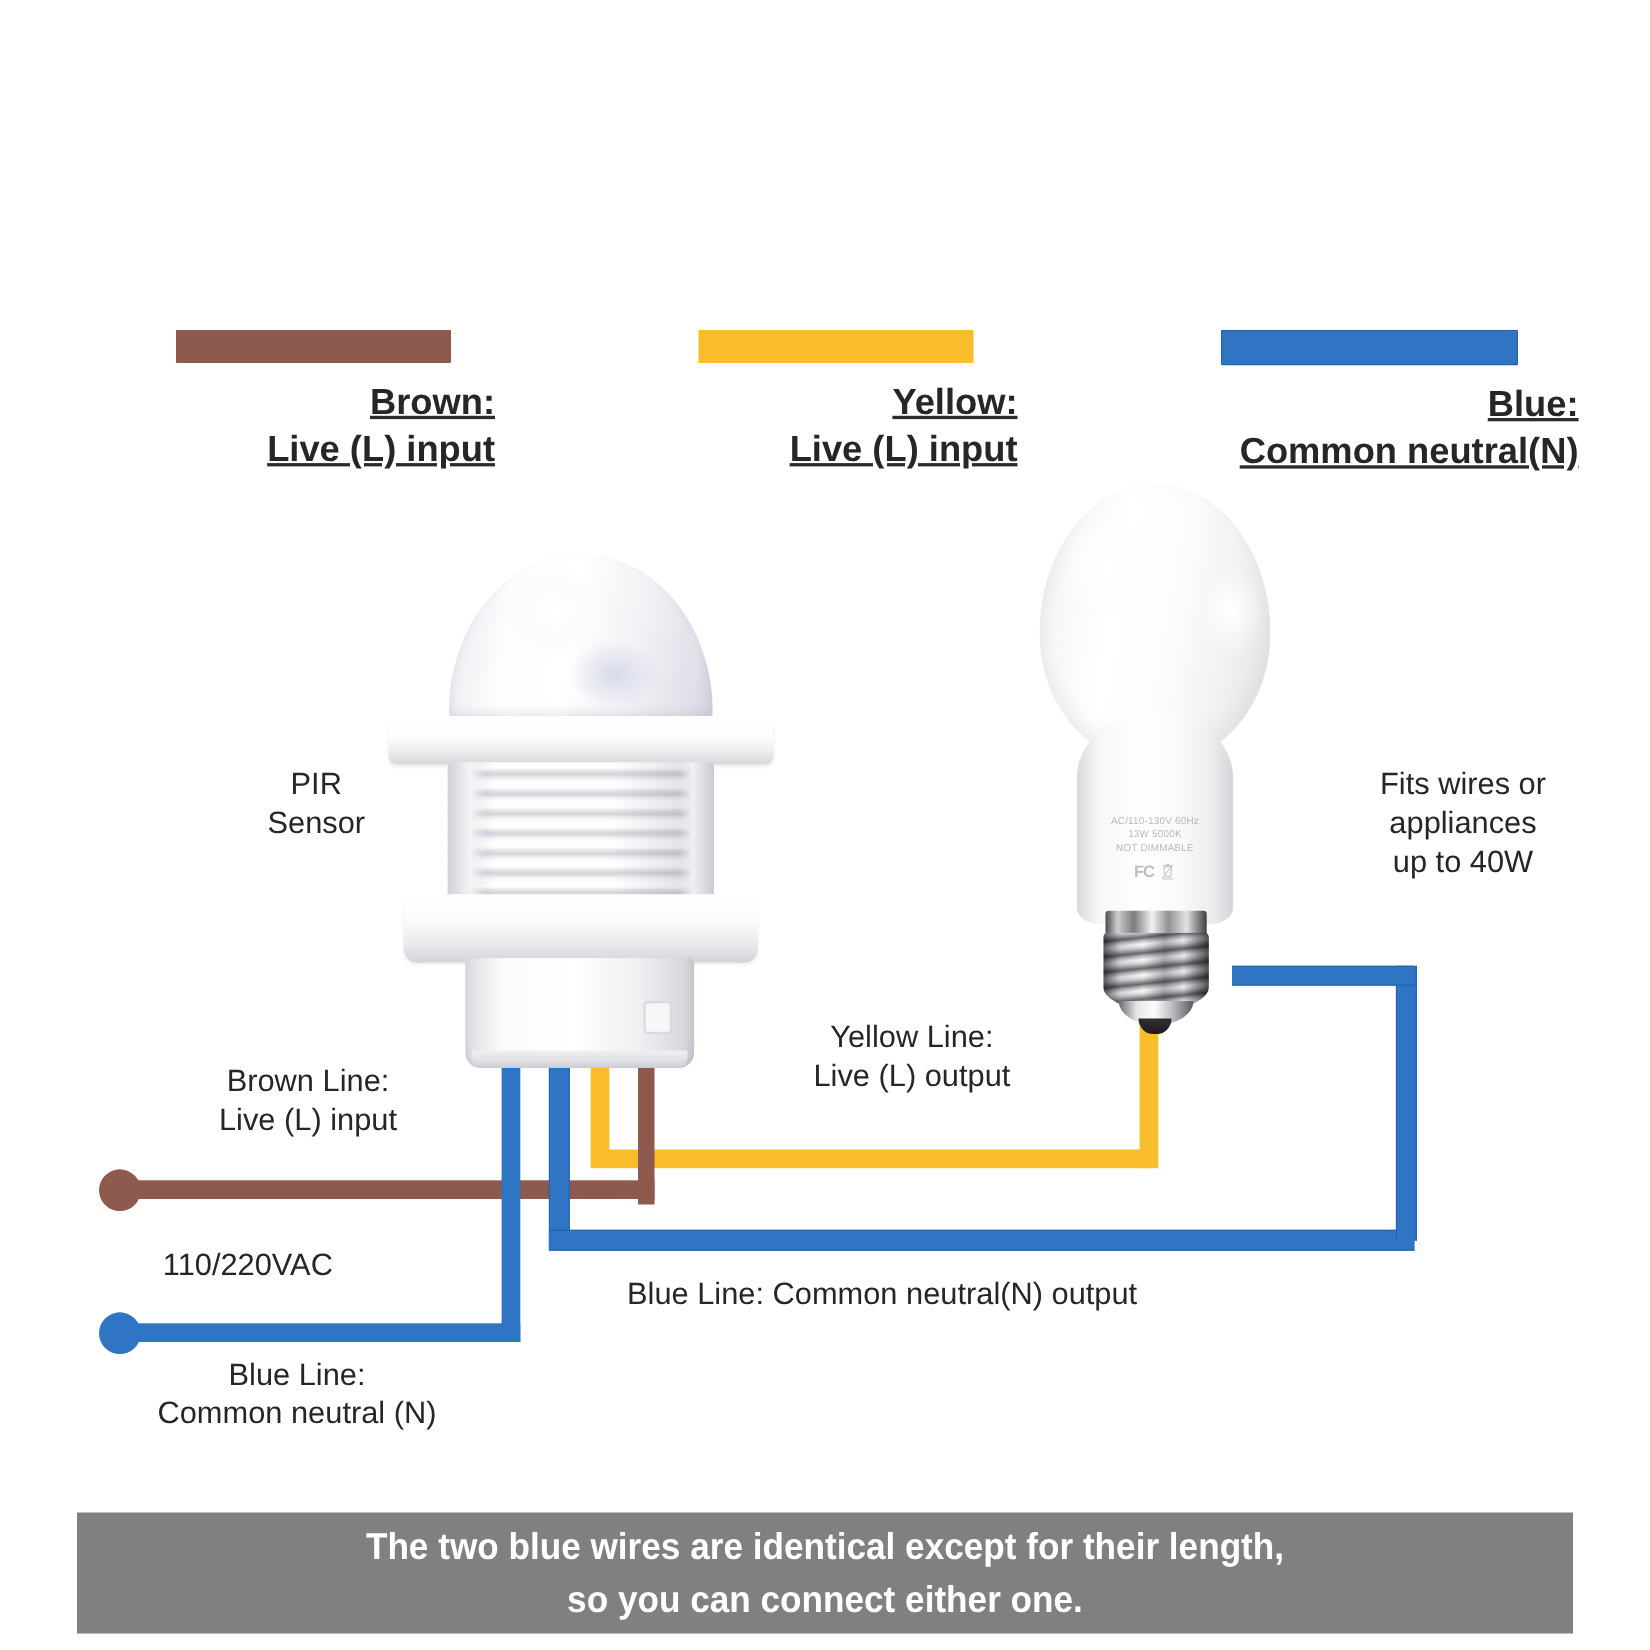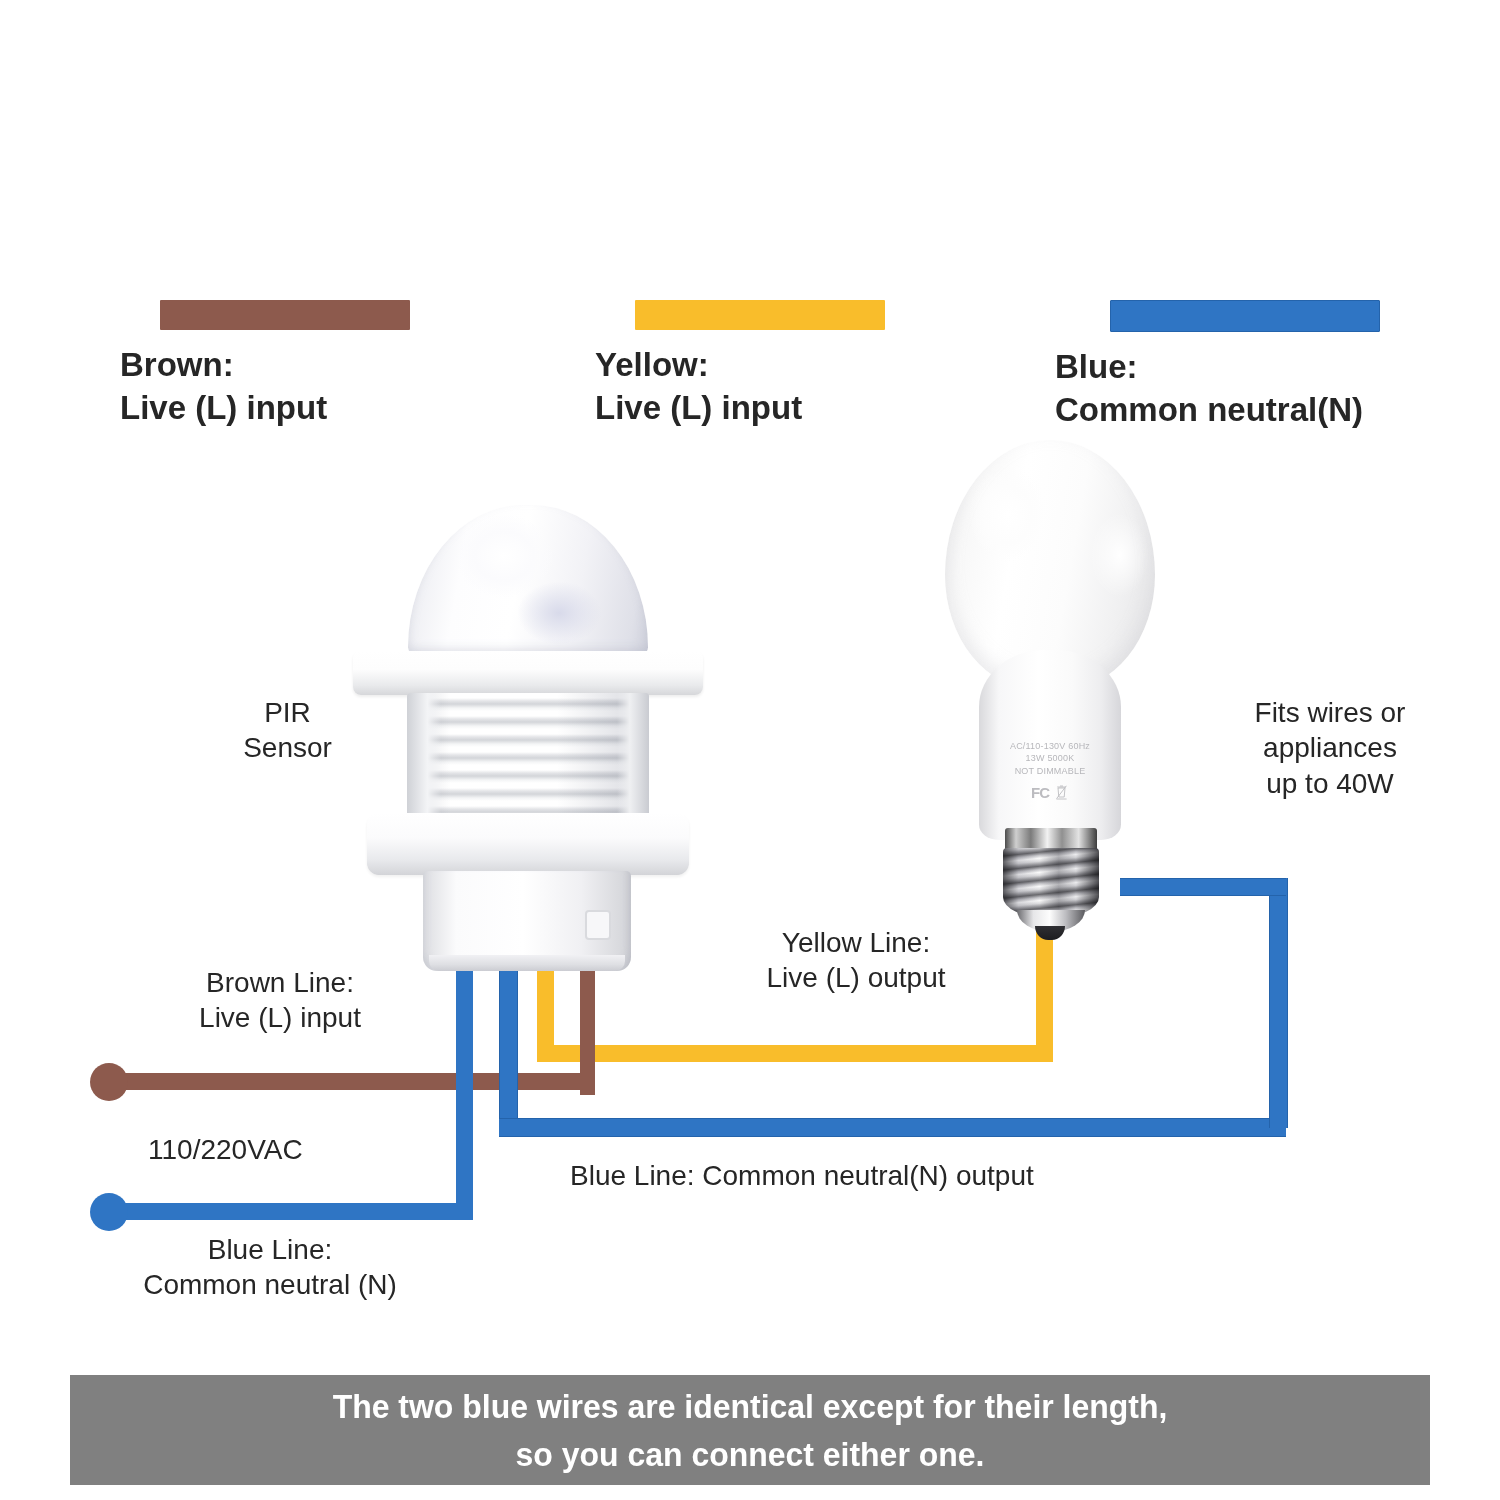--- a/index.html
+++ b/index.html
@@ -38,21 +38,22 @@
     font-weight: bold;
     letter-spacing: 1px;
     transform: scaleX(0.93);
     white-space: nowrap;
     text-shadow: 0 0 1px rgba(255,255,255,0.6);
   }
 
   
   .legend-item {
     position: absolute;
-    text-align: left;
+    text-align: right;
+    text-decoration: underline;
   }
   .legend-swatch {
     height: 30px;
     border-radius: 1px;
   }
   .legend-label {
     margin-top: 14px;
     font-size: 33px;
     font-weight: bold;
     line-height: 1.30;
@@ -367,21 +368,21 @@
   <div class="note c" style="left:175px; top:695px; width:225px;">PIR
 Sensor</div>
 
   <div class="note c" style="left:1185px; top:695px; width:290px;">Fits wires or
 appliances
 up to 40W</div>
 
   <div class="note c" style="left:120px; top:965px; width:320px;">Brown Line:
 Live (L) input</div>
 
-  <div class="note c" style="left:666px; top:925px; width:380px;">Yellow Line:
+  <div class="note c" style="left:639px; top:925px; width:380px;">Yellow Line:
 Live (L) output</div>
 
   <div class="note l" style="left:148px; top:1132px; width:320px;">110/220VAC</div>
 
   <div class="note l" style="left:570px; top:1158px; width:700px;">Blue Line: Common neutral(N) output</div>
 
   <div class="note c" style="left:70px; top:1232px; width:400px;">Blue Line:
 Common neutral (N)</div>
 
   <div class="footer-bar">

